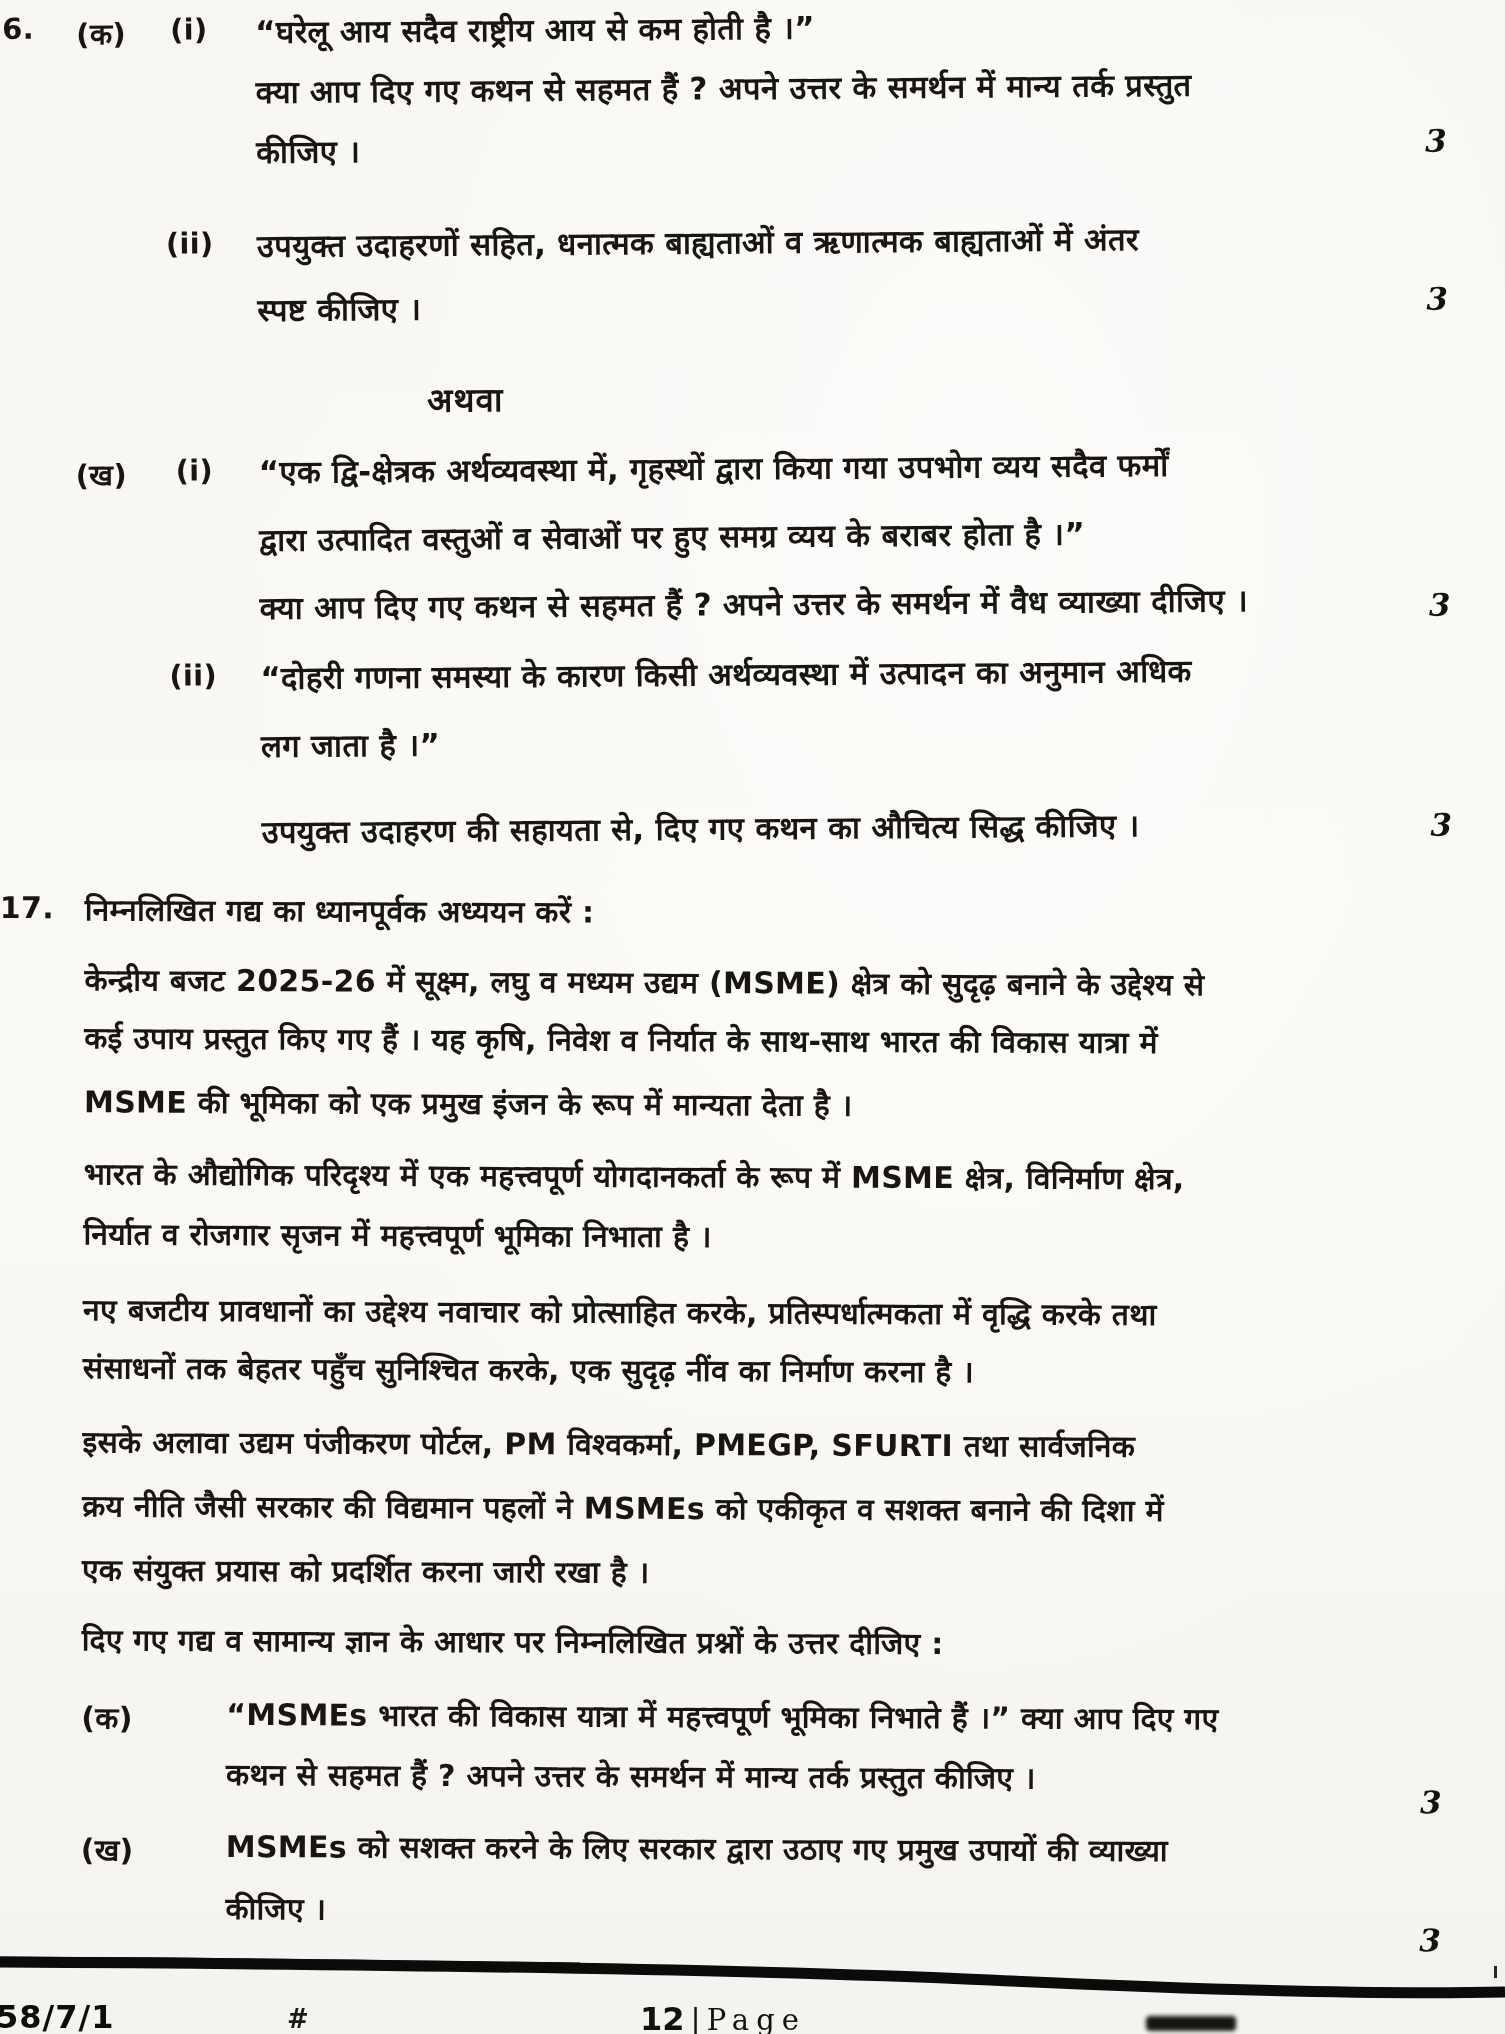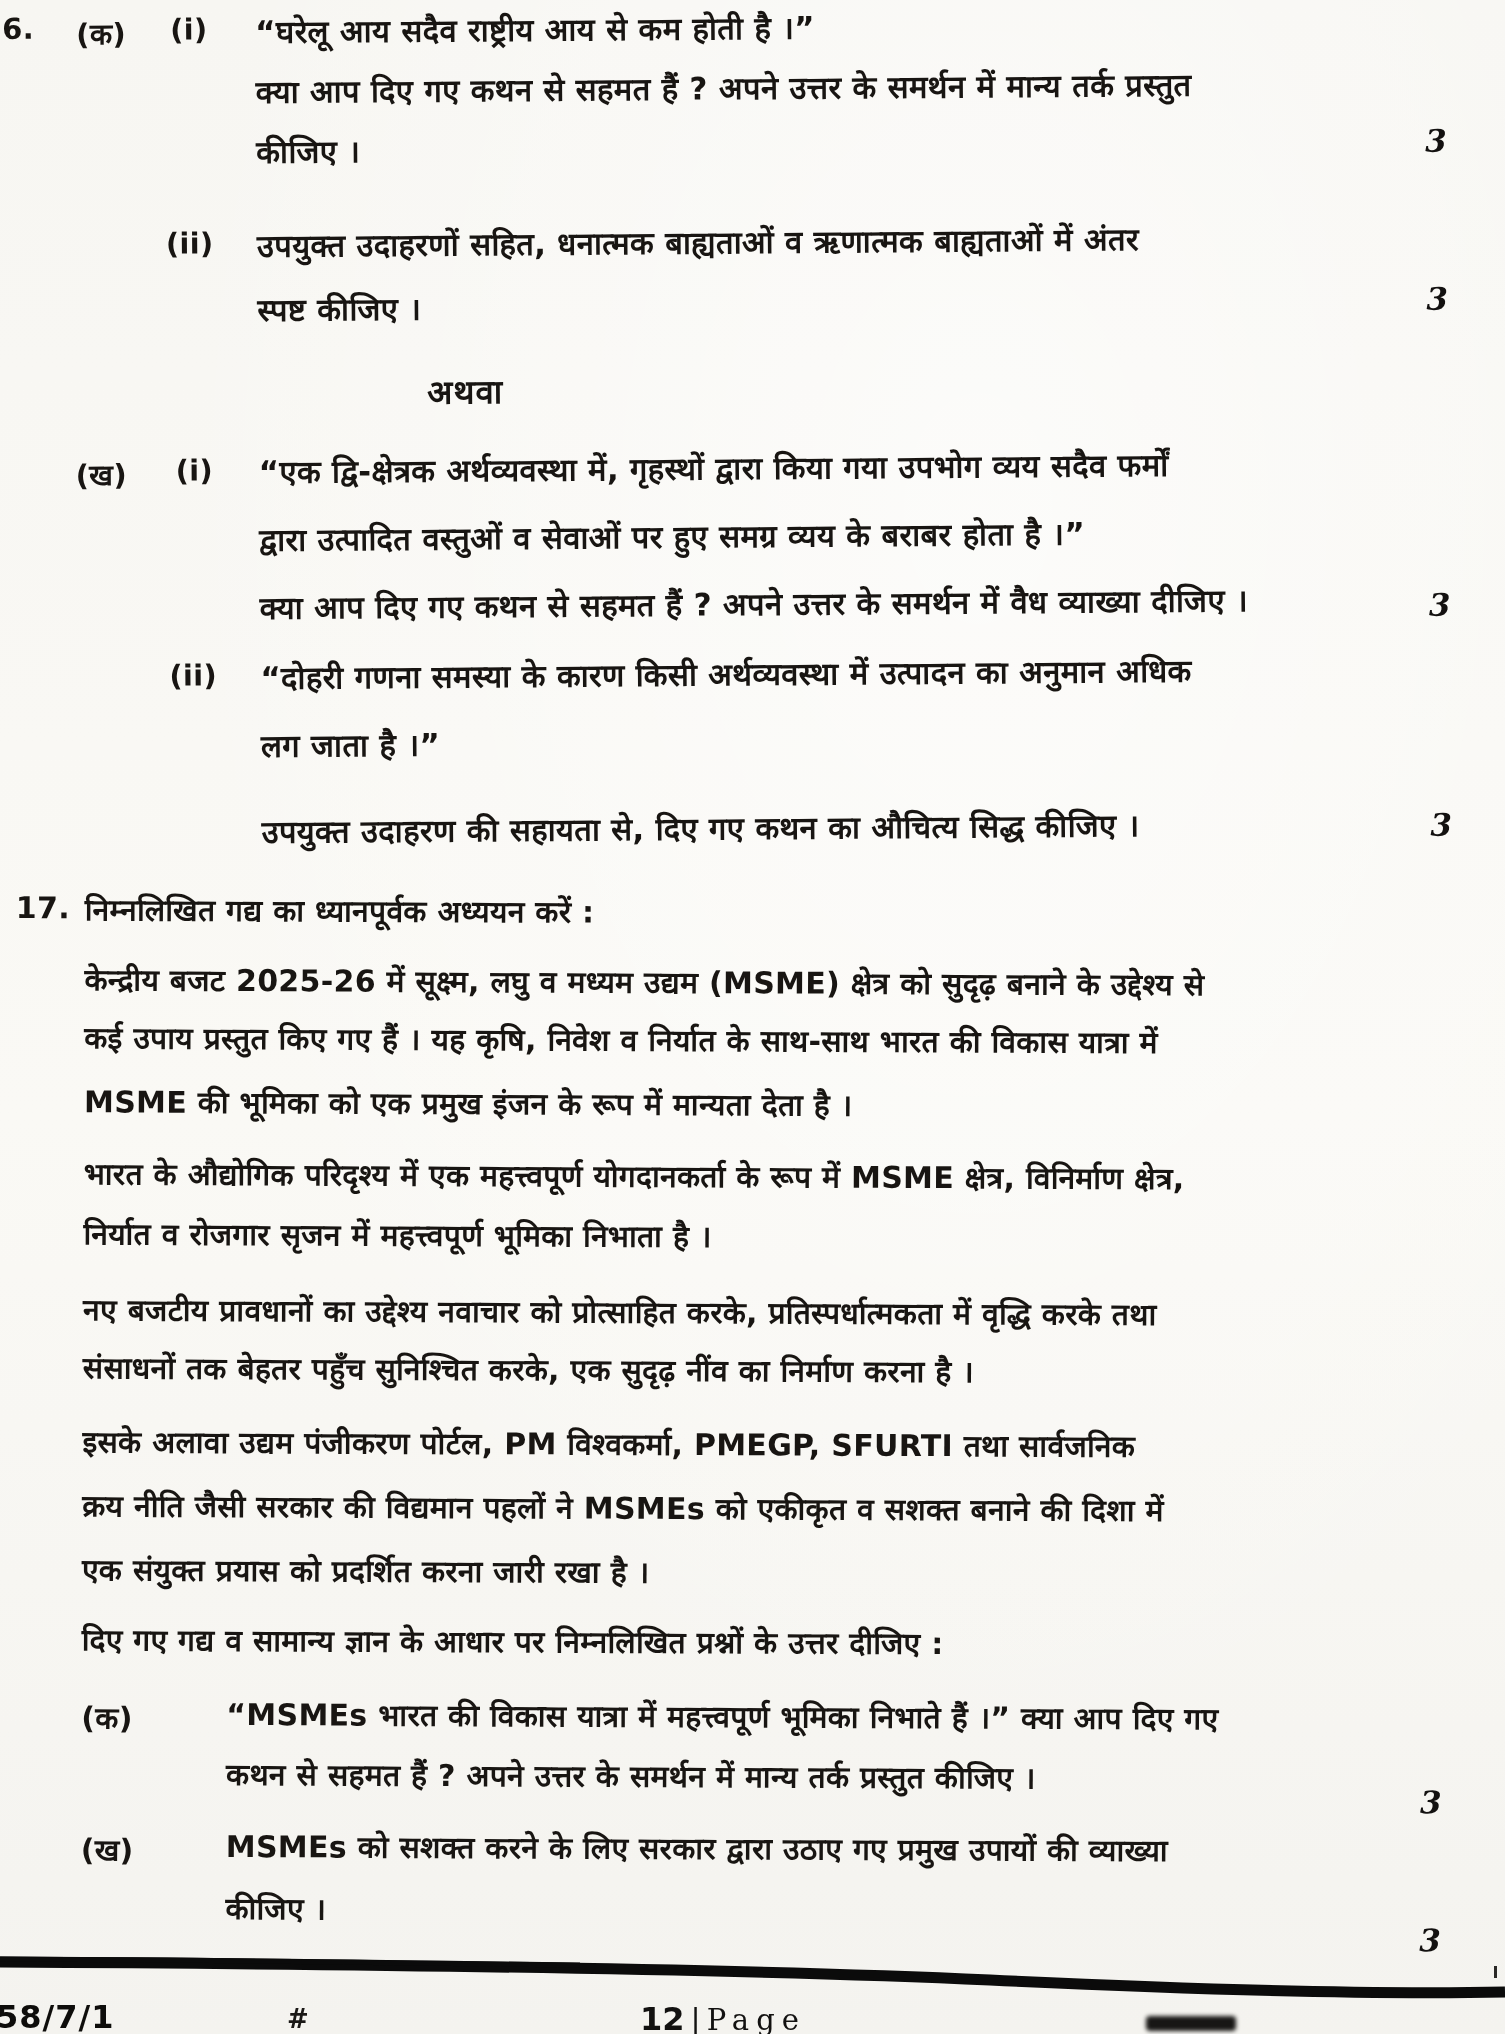--- a/index.html
+++ b/index.html
@@ -53,38 +53,38 @@
     <div class="ln" style="top:12px;left:255px">“घरेलू आय सदैव राष्ट्रीय आय से कम होती है ।”</div>
     <div class="ln" style="top:72px;left:255px">क्या आप दिए गए कथन से सहमत हैं ? अपने उत्तर के समर्थन में मान्य तर्क प्रस्तुत</div>
     <div class="ln" style="top:132px;left:255px">कीजिए ।</div>
     <div class="mark" style="top:134px">3</div>
 
     <div class="ln lbl" style="top:228px;left:164px">(ii)</div>
     <div class="ln" style="top:226px;left:255px">उपयुक्त उदाहरणों सहित, धनात्मक बाह्यताओं व ऋणात्मक बाह्यताओं में अंतर</div>
     <div class="ln" style="top:290px;left:255px">स्पष्ट कीजिए ।</div>
     <div class="mark" style="top:292px">3</div>
 
-    <div class="ln or" style="top:372px;left:424px">अथवा</div>
+    <div class="ln or" style="top:380px;left:424px">अथवा</div>
 
     <div class="ln lbl" style="top:455px;left:72px">(ख)</div>
     <div class="ln lbl" style="top:455px;left:172px">(i)</div>
     <div class="ln" style="top:452px;left:255px">“एक द्वि-क्षेत्रक अर्थव्यवस्था में, गृहस्थों द्वारा किया गया उपभोग व्यय सदैव फर्मों</div>
     <div class="ln" style="top:520px;left:255px">द्वारा उत्पादित वस्तुओं व सेवाओं पर हुए समग्र व्यय के बराबर होता है ।”</div>
     <div class="ln" style="top:588px;left:255px">क्या आप दिए गए कथन से सहमत हैं ? अपने उत्तर के समर्थन में वैध व्याख्या दीजिए ।</div>
     <div class="mark" style="top:598px">3</div>
 
     <div class="ln lbl" style="top:660px;left:164px">(ii)</div>
     <div class="ln" style="top:658px;left:255px">“दोहरी गणना समस्या के कारण किसी अर्थव्यवस्था में उत्पादन का अनुमान अधिक</div>
     <div class="ln" style="top:726px;left:255px">लग जाता है ।”</div>
     <div class="ln" style="top:812px;left:255px">उपयुक्त उदाहरण की सहायता से, दिए गए कथन का औचित्य सिद्ध कीजिए ।</div>
     <div class="mark" style="top:818px">3</div>
   </div>
 
   <div class="zone z17">
-    <div class="ln lbl" style="top:10px;left:16px">17.</div>
+    <div class="ln lbl" style="top:10px;left:0px">17.</div>
     <div class="ln" style="top:8px;left:85px">निम्नलिखित गद्य का ध्यानपूर्वक अध्ययन करें :</div>
 
     <div class="ln" style="top:78px;left:85px">केन्द्रीय बजट 2025-26 में सूक्ष्म, लघु व मध्यम उद्यम (MSME) क्षेत्र को सुदृढ़ बनाने के उद्देश्य से</div>
     <div class="ln" style="top:136px;left:85px">कई उपाय प्रस्तुत किए गए हैं । यह कृषि, निवेश व निर्यात के साथ-साथ भारत की विकास यात्रा में</div>
     <div class="ln" style="top:200px;left:85px">MSME की भूमिका को एक प्रमुख इंजन के रूप में मान्यता देता है ।</div>
 
     <div class="ln" style="top:272px;left:85px">भारत के औद्योगिक परिदृश्य में एक महत्त्वपूर्ण योगदानकर्ता के रूप में MSME क्षेत्र, विनिर्माण क्षेत्र,</div>
     <div class="ln" style="top:332px;left:85px">निर्यात व रोजगार सृजन में महत्त्वपूर्ण भूमिका निभाता है ।</div>
 
     <div class="ln" style="top:408px;left:85px">नए बजटीय प्रावधानों का उद्देश्य नवाचार को प्रोत्साहित करके, प्रतिस्पर्धात्मकता में वृद्धि करके तथा</div>

